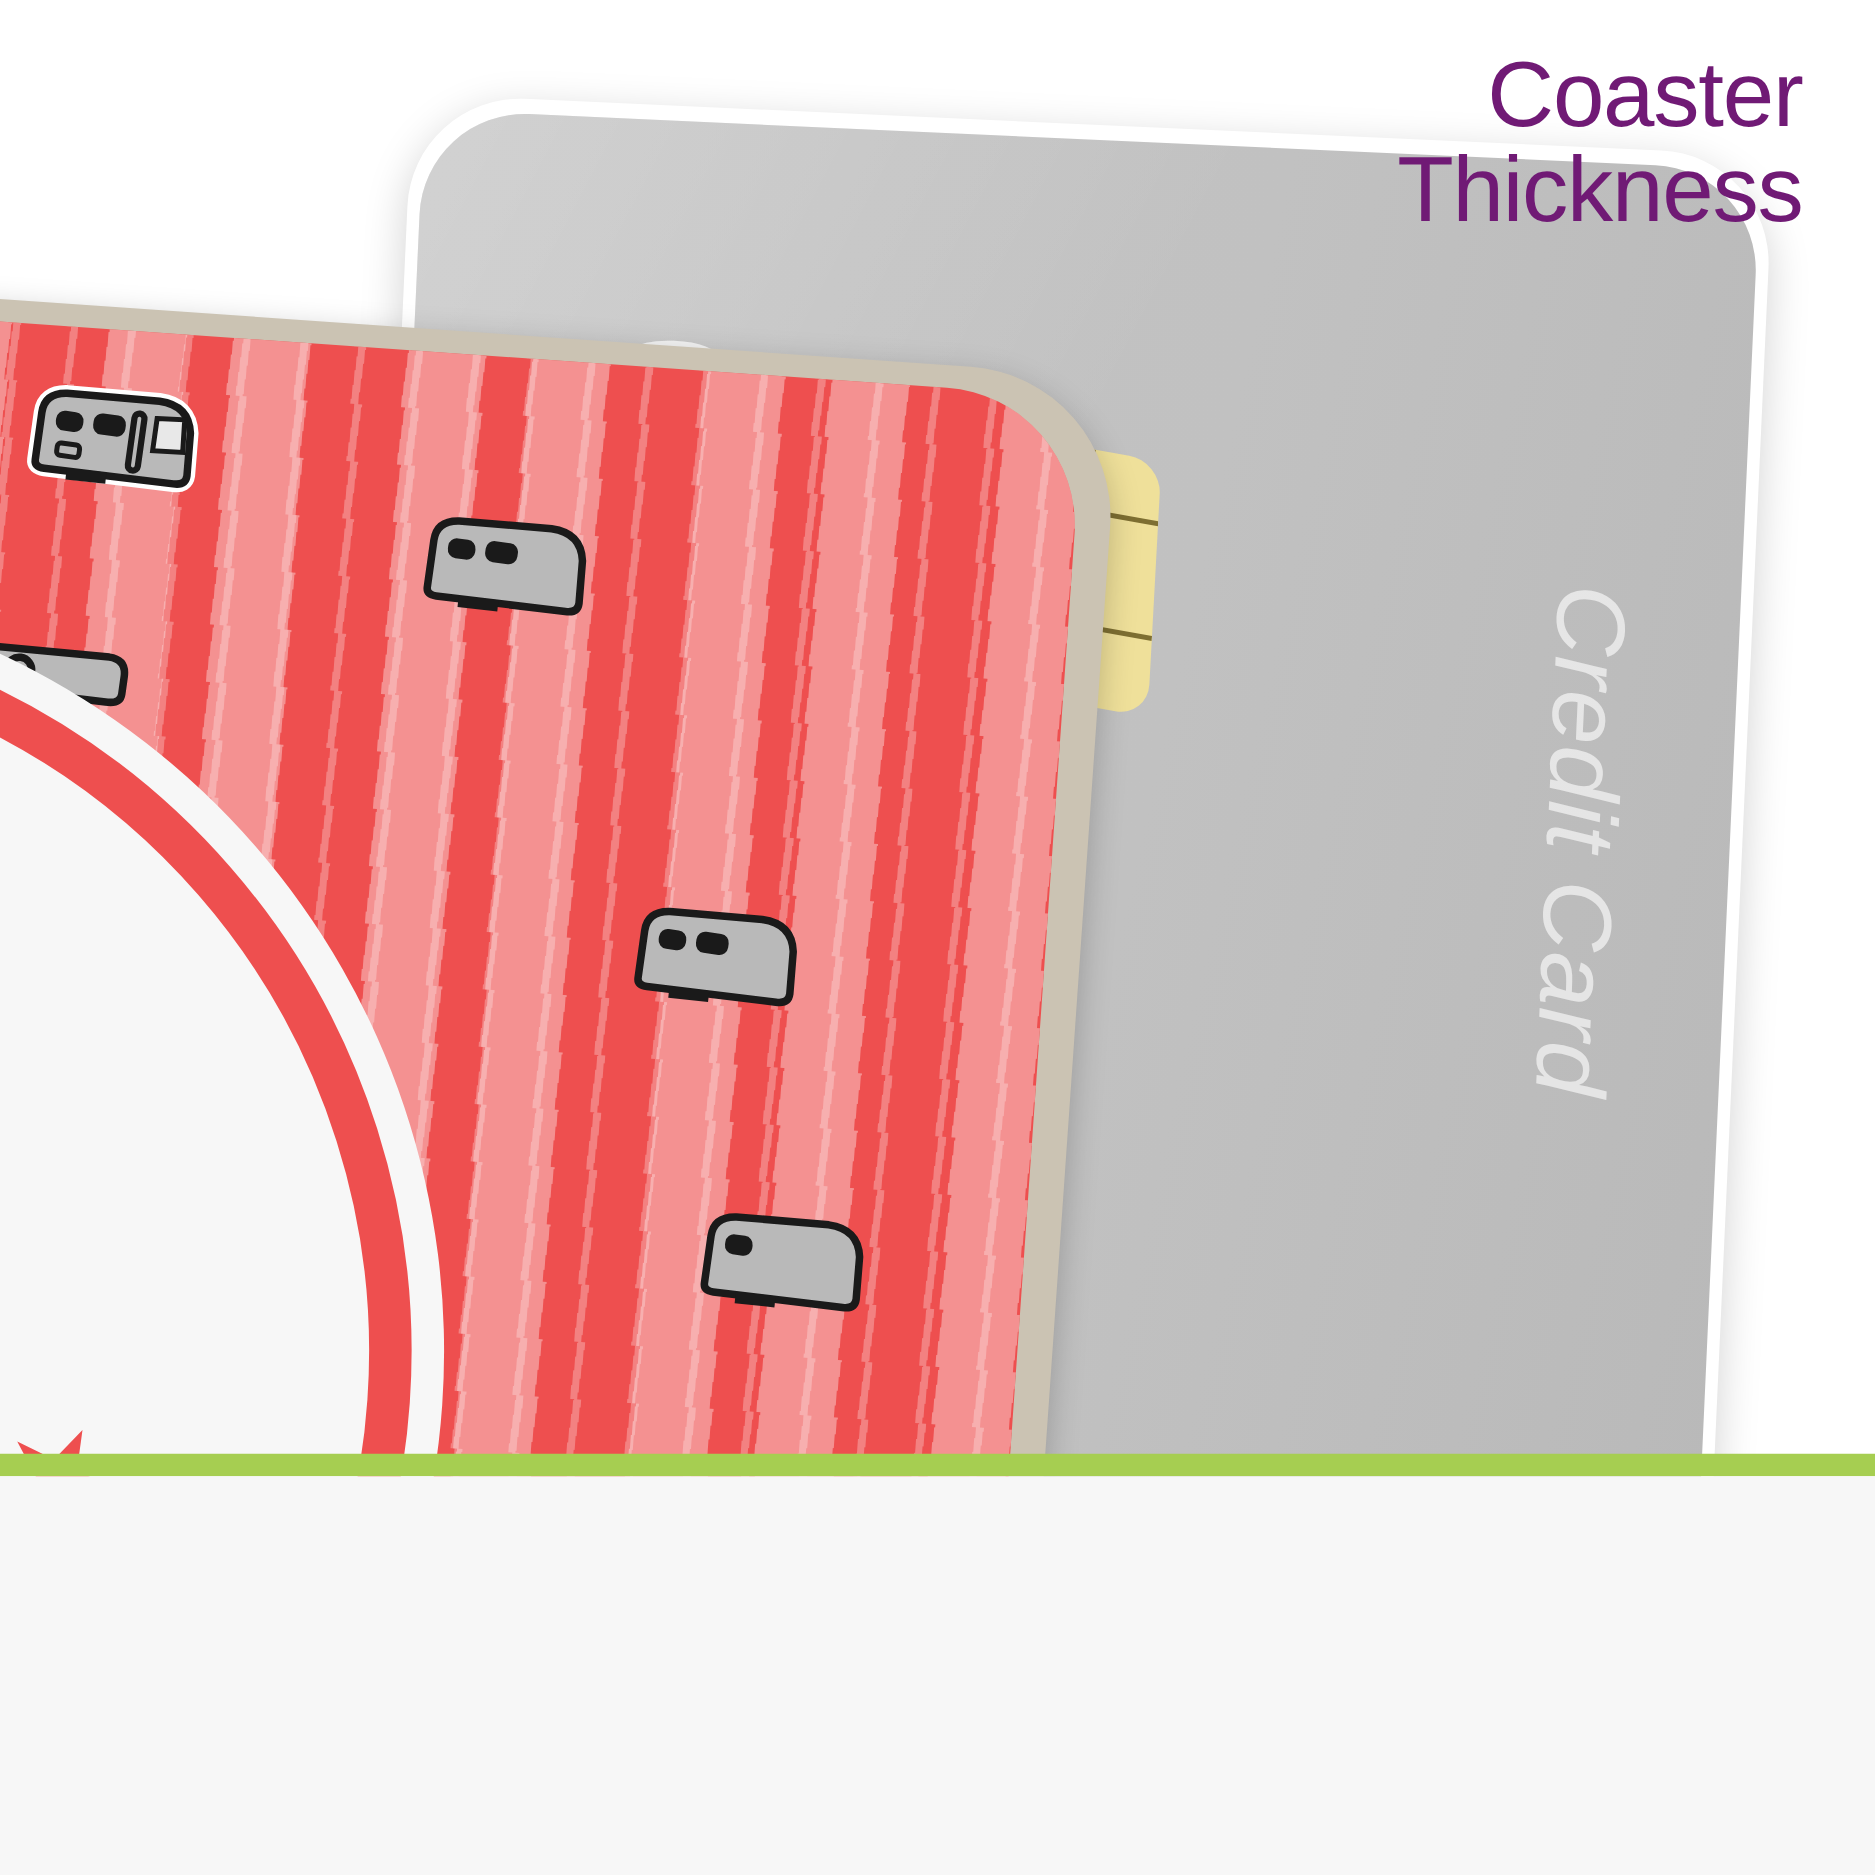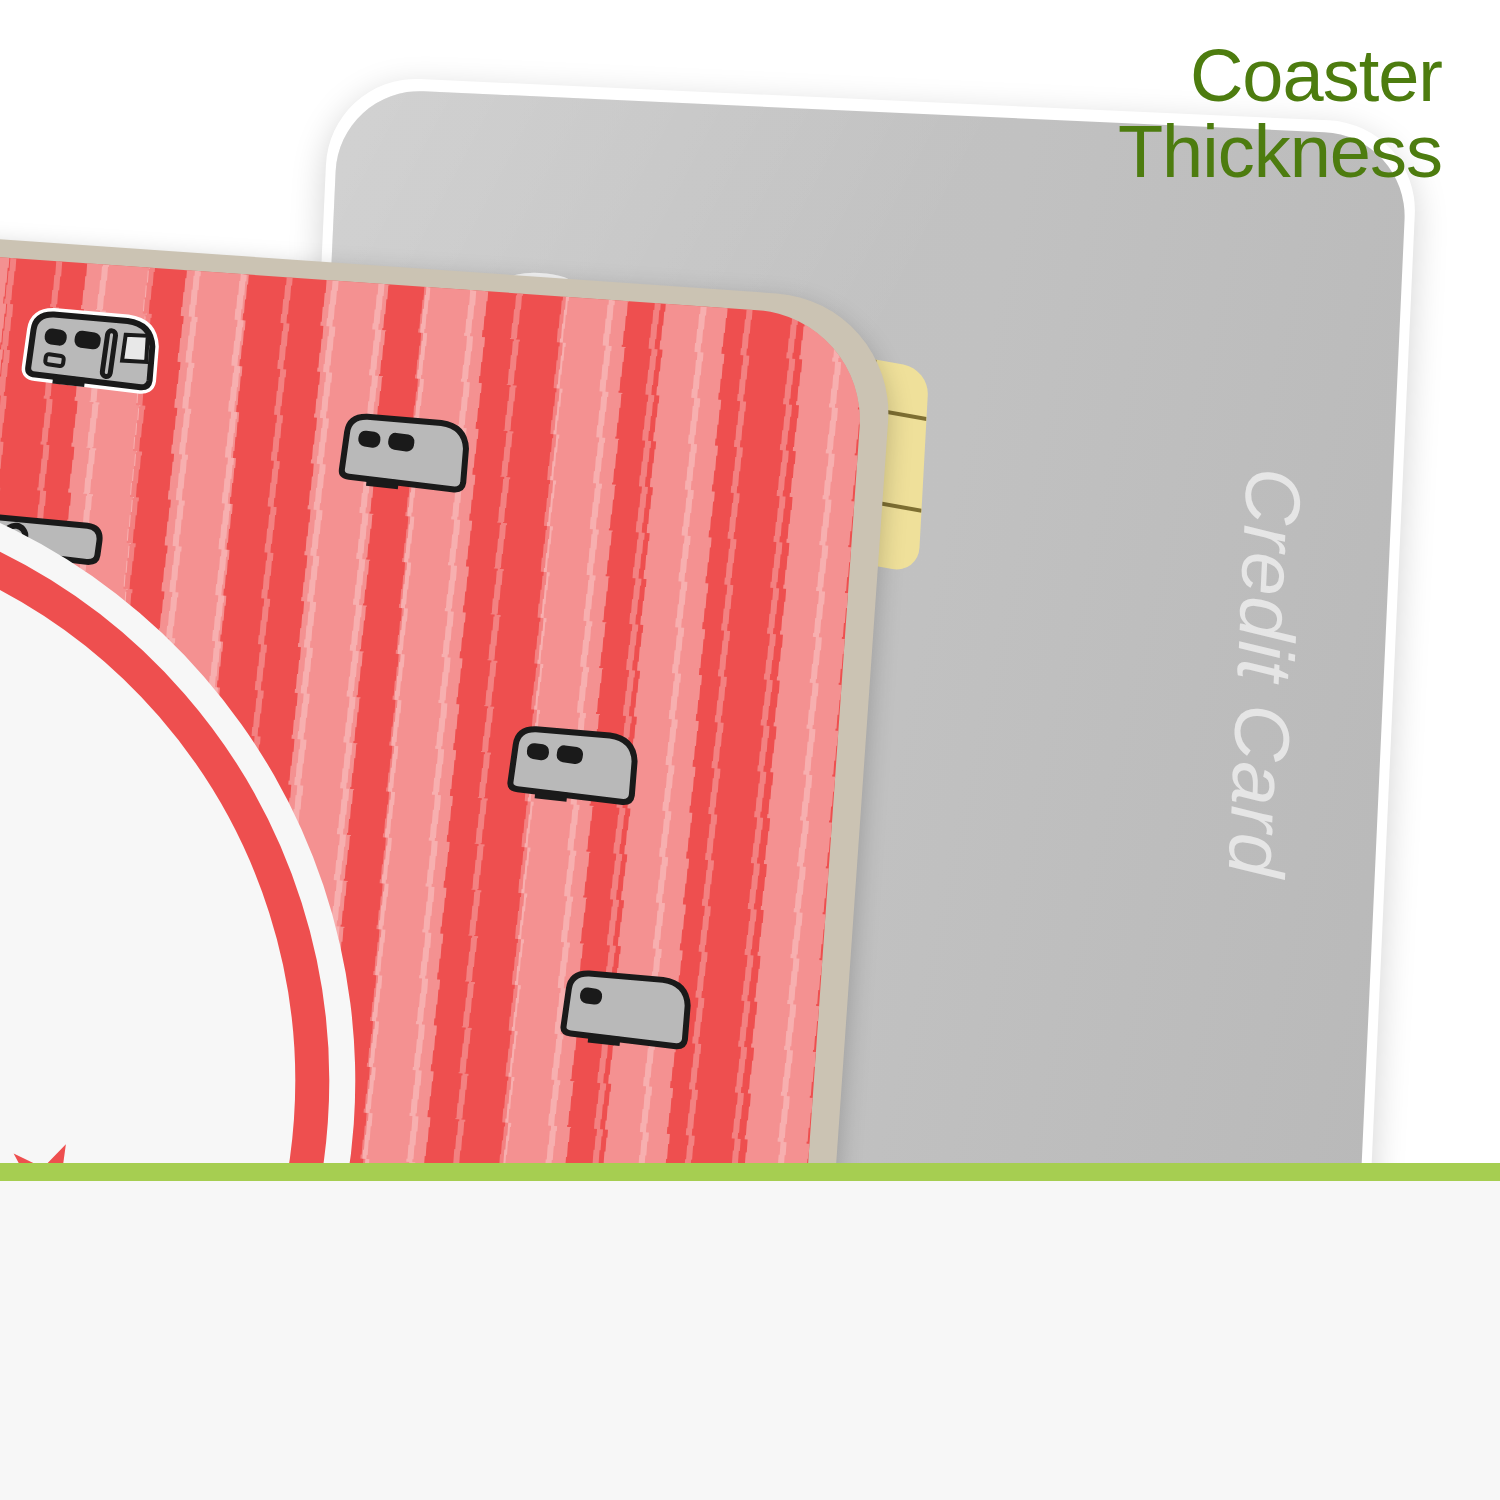--- a/index.html
+++ b/index.html
@@ -9,21 +9,21 @@
     font-family:"Liberation Sans", sans-serif;
     overflow:hidden;
   }
   #stage{position:relative;width:1500px;height:1500px;overflow:hidden;background:#ffffff;}
 
   
   .title{
     position:absolute;right:58px;top:38px;
     text-align:right;
     font-size:74px;line-height:1.03;
-    color:#4d7c0f;
+    color:#701a75;
     letter-spacing:-1px;
     z-index:60;
     white-space:pre-line;
   }
 
   
   #card-wrap{
     position:absolute;
     left:330px;top:75px;
     width:1100px;height:1120px;

